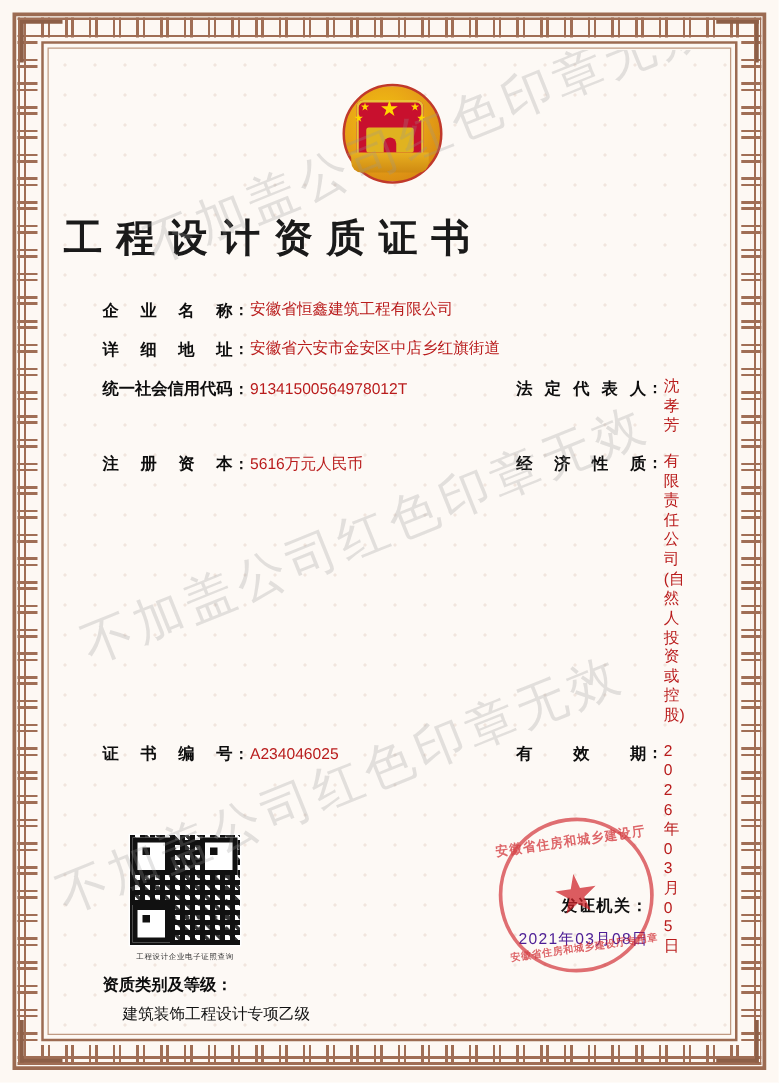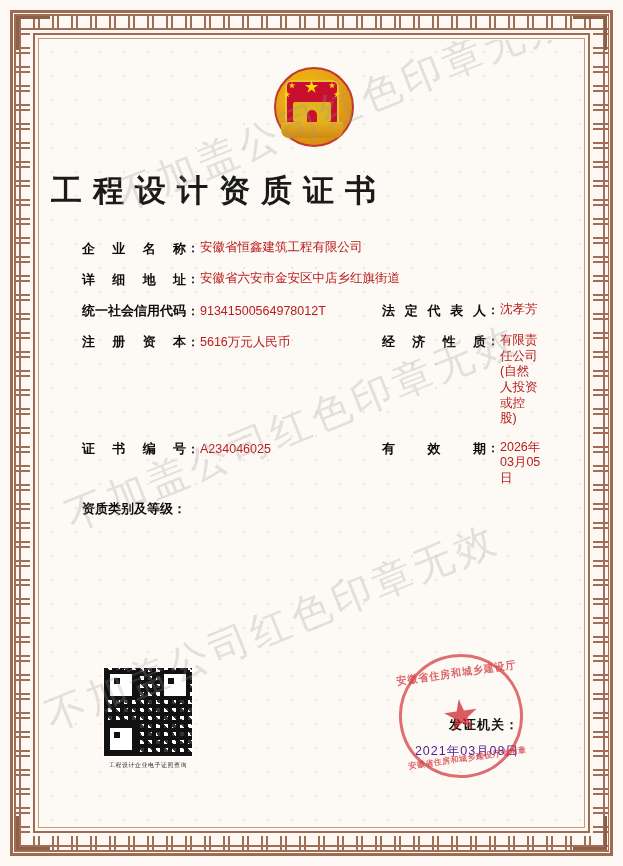--- a/index.html
+++ b/index.html
@@ -213,20 +213,21 @@
   }
   .two-col .col-a {
     display: flex;
     flex: 0 0 300px;
     align-items: flex-end;
   }
   .two-col .col-b {
     display: flex;
     flex: 1 1 auto;
     align-items: flex-start;
+    margin-left: 31px;
   }
   .col-a .value { flex: 1 1 auto; }
   .col-b .label { width: 104px; flex: 0 0 104px; }
   .col-b .value { flex: 1 1 auto; }
 
   .qual-block {
     margin-top: 4px;
   }
   .qual-title {
     font-weight: bold;
@@ -445,20 +446,21 @@
         </div>
         <div class="col-b">
           <div class="label">有效期</div>
           <div class="colon">：</div>
           <div class="value">2026年03月05日</div>
         </div>
       </div>
 
       <div class="qual-block">
         <div class="qual-title">资质类别及等级：</div>
+        <div class="qual-item">建筑装饰工程设计专项乙级</div>
       </div>
 
     </div>
 
     <div class="qr-wrap">
       <div class="qr">
         <span class="finder f-tl"></span>
         <span class="finder f-tr"></span>
         <span class="finder f-bl"></span>
       </div>

